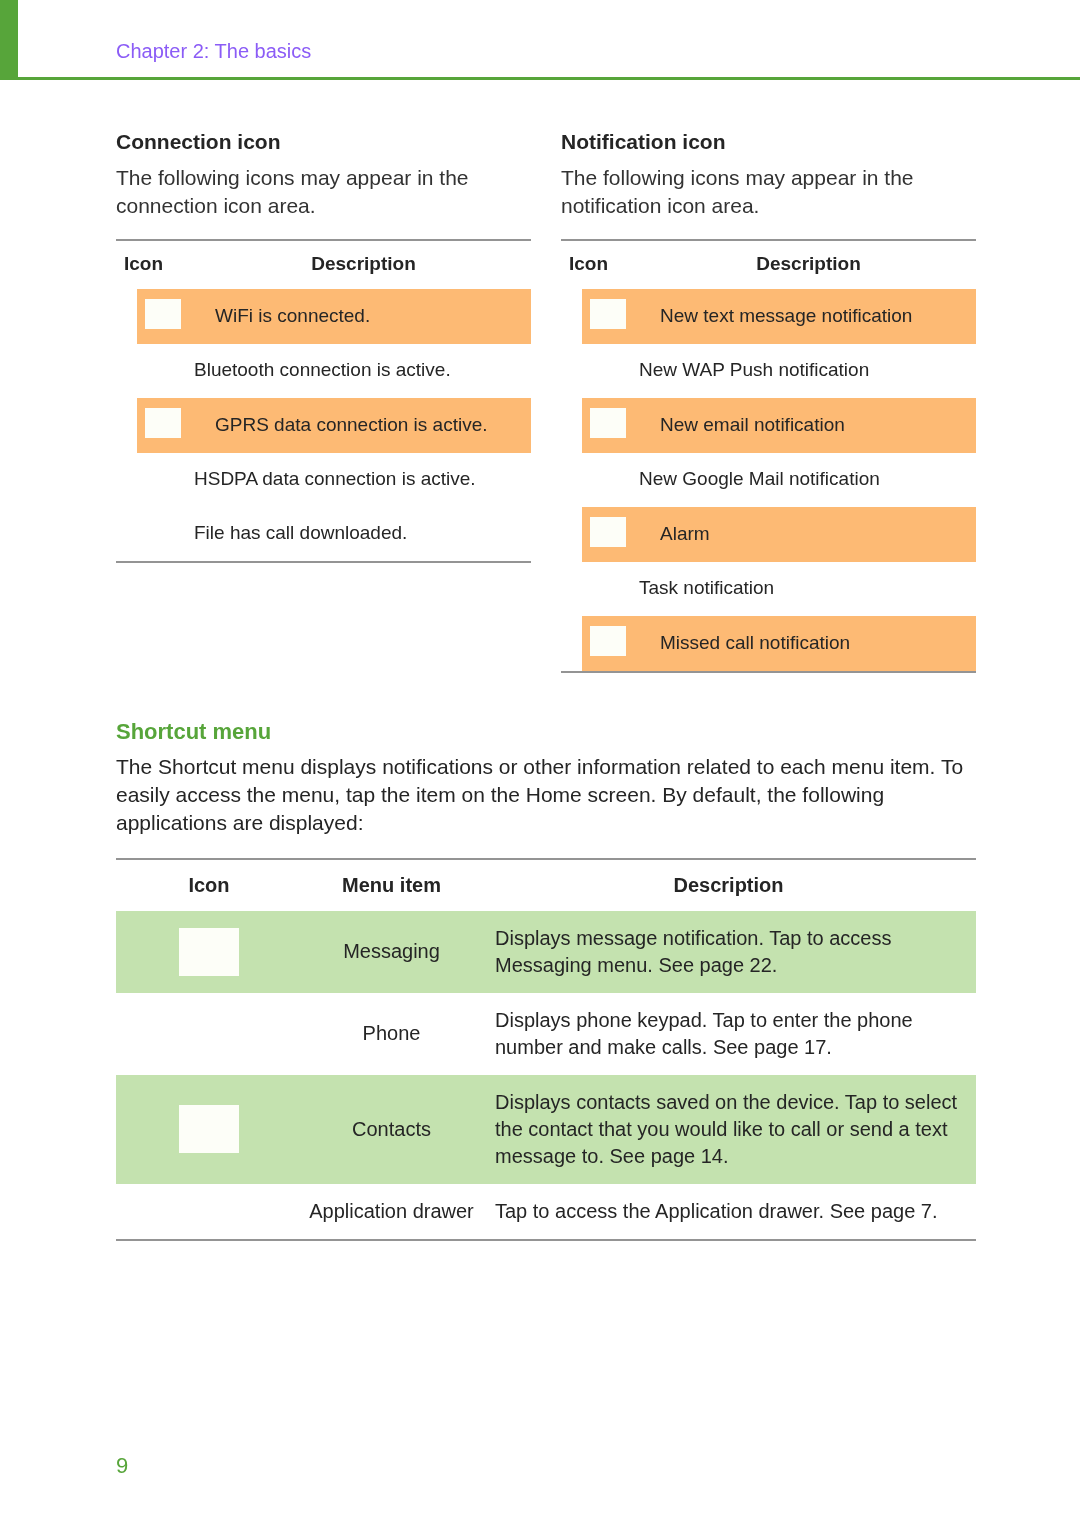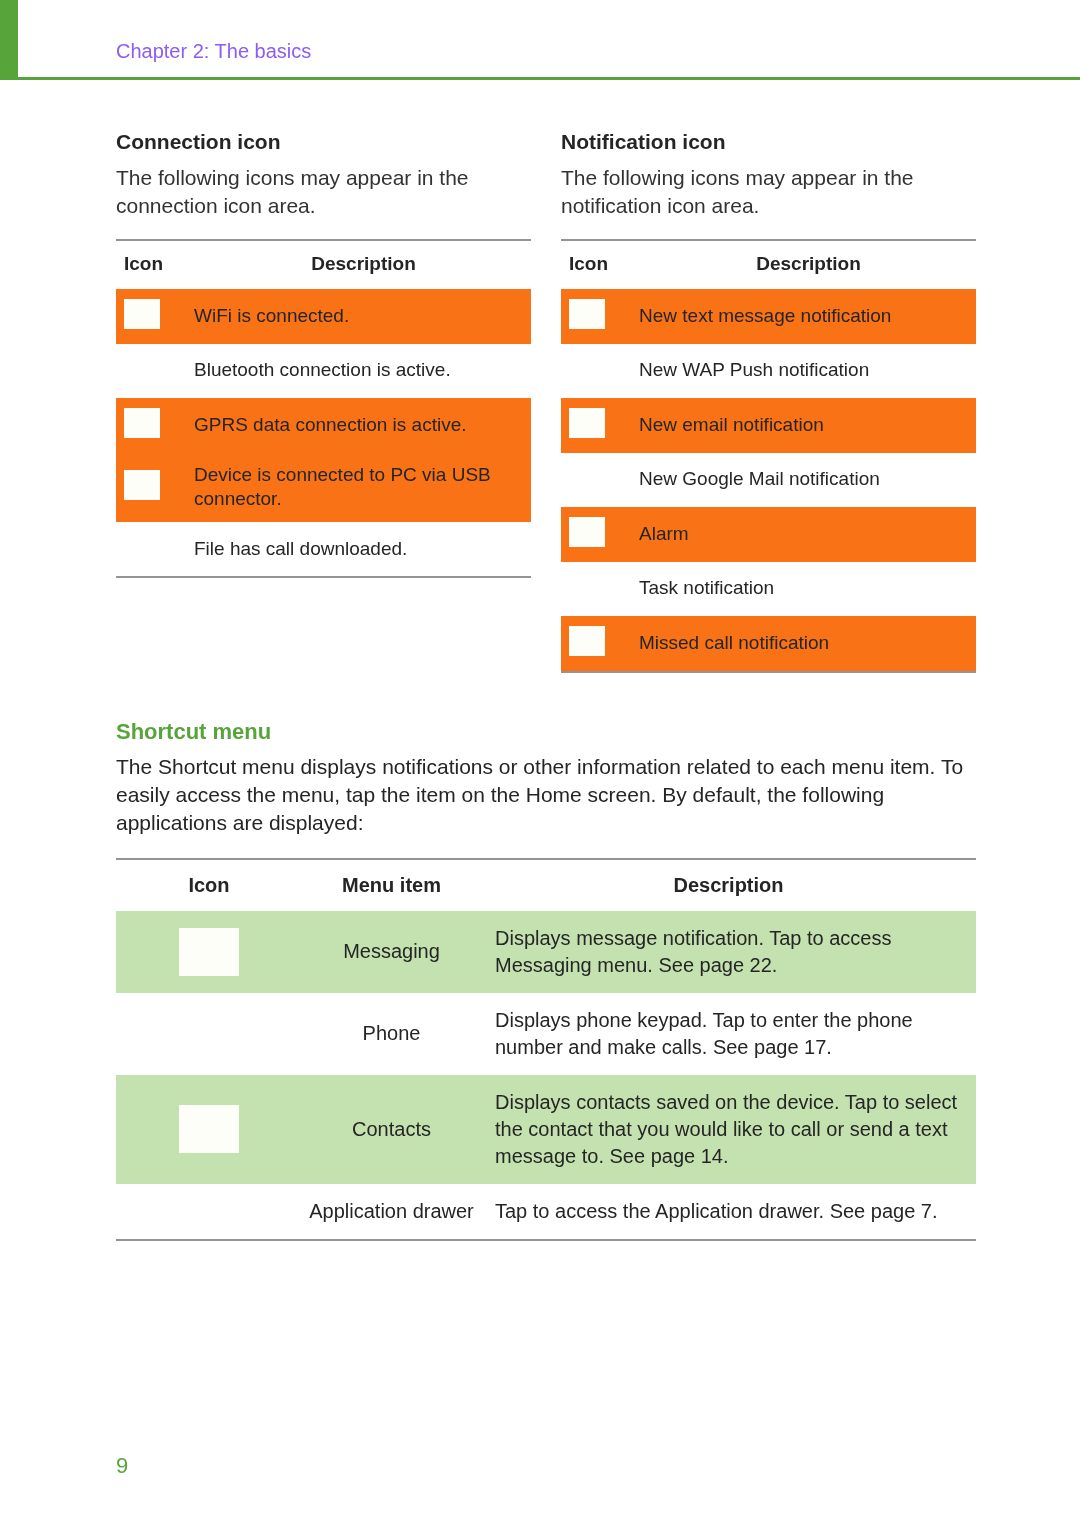--- a/index.html
+++ b/index.html
@@ -71,21 +71,21 @@
   .thead .ic { width: 80px; text-align: left; }
   .thead .de { flex: 1; text-align: center; }
   .row {
     display: flex;
     align-items: center;
     padding: 10px 8px;
     min-height: 54px;
   }
   .row .ic { width: 70px; }
   .row .de { flex: 1; line-height: 1.3; }
-  .row.green { background: #f97316; }
+  .row.green { background: #fdba74; margin-left: 21px; }
   .swatch {
     width: 36px; height: 30px;
     background: #fdfef8;
     display: inline-block;
   }
   .swatch.big {
     width: 60px; height: 48px;
   }
   h2.section-h {
     color: #57a53a;
@@ -157,23 +157,23 @@
           <div class="de">WiFi is connected.</div>
         </div>
         <div class="row">
           <div class="ic"></div>
           <div class="de">Bluetooth connection is active.</div>
         </div>
         <div class="row green">
           <div class="ic"><span class="swatch"></span></div>
           <div class="de">GPRS data connection is active.</div>
         </div>
-        <div class="row green">
-          <div class="ic"><span class="swatch"></span></div>
-          <div class="de">Device is connected to PC via USB connector.</div>
+        <div class="row">
+          <div class="ic"></div>
+          <div class="de">HSDPA data connection is active.</div>
         </div>
         <div class="row">
           <div class="ic"></div>
           <div class="de">File has call downloaded.</div>
         </div>
       </div>
     </div>
 
     <div class="col">
       <h4 class="sect">Notification icon</h4>

